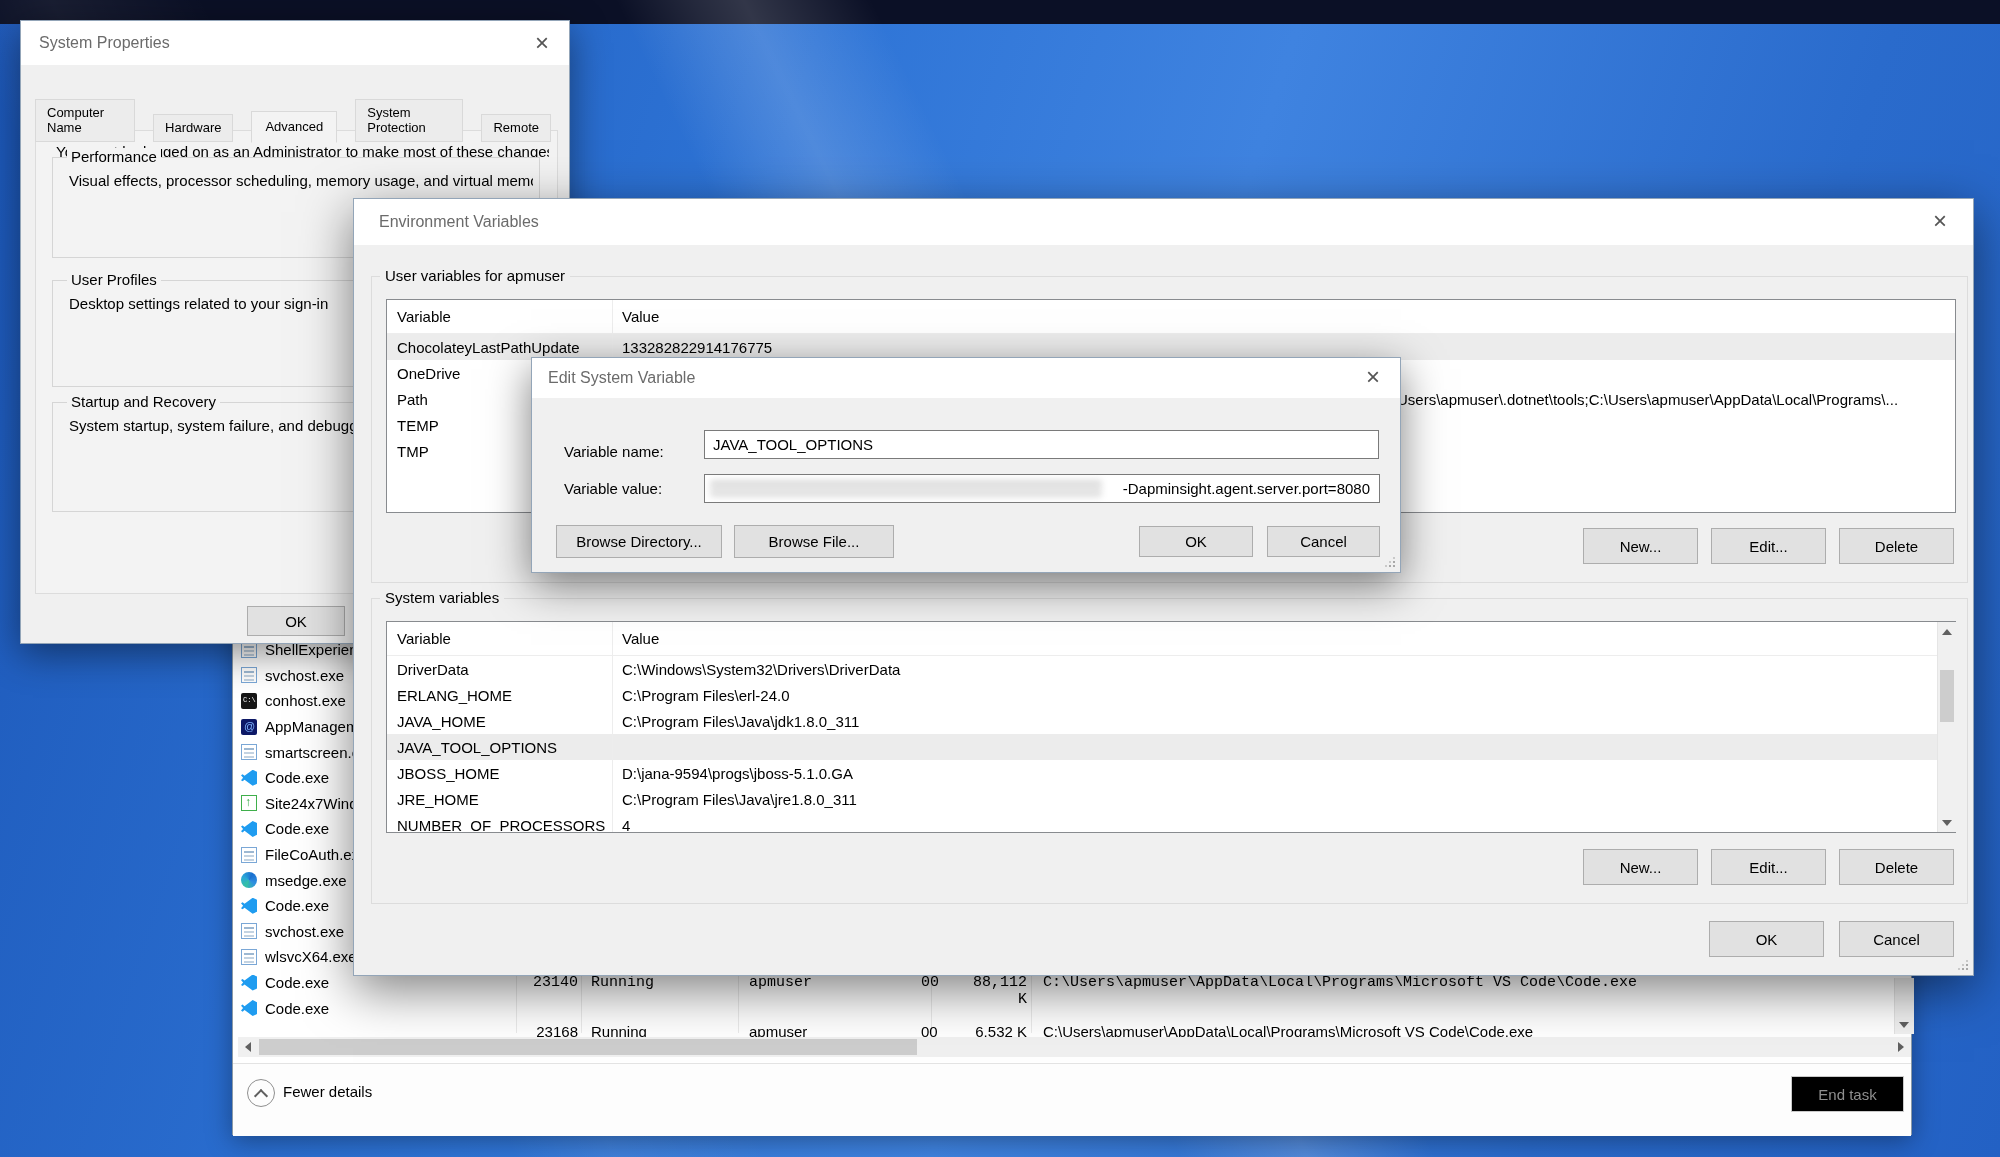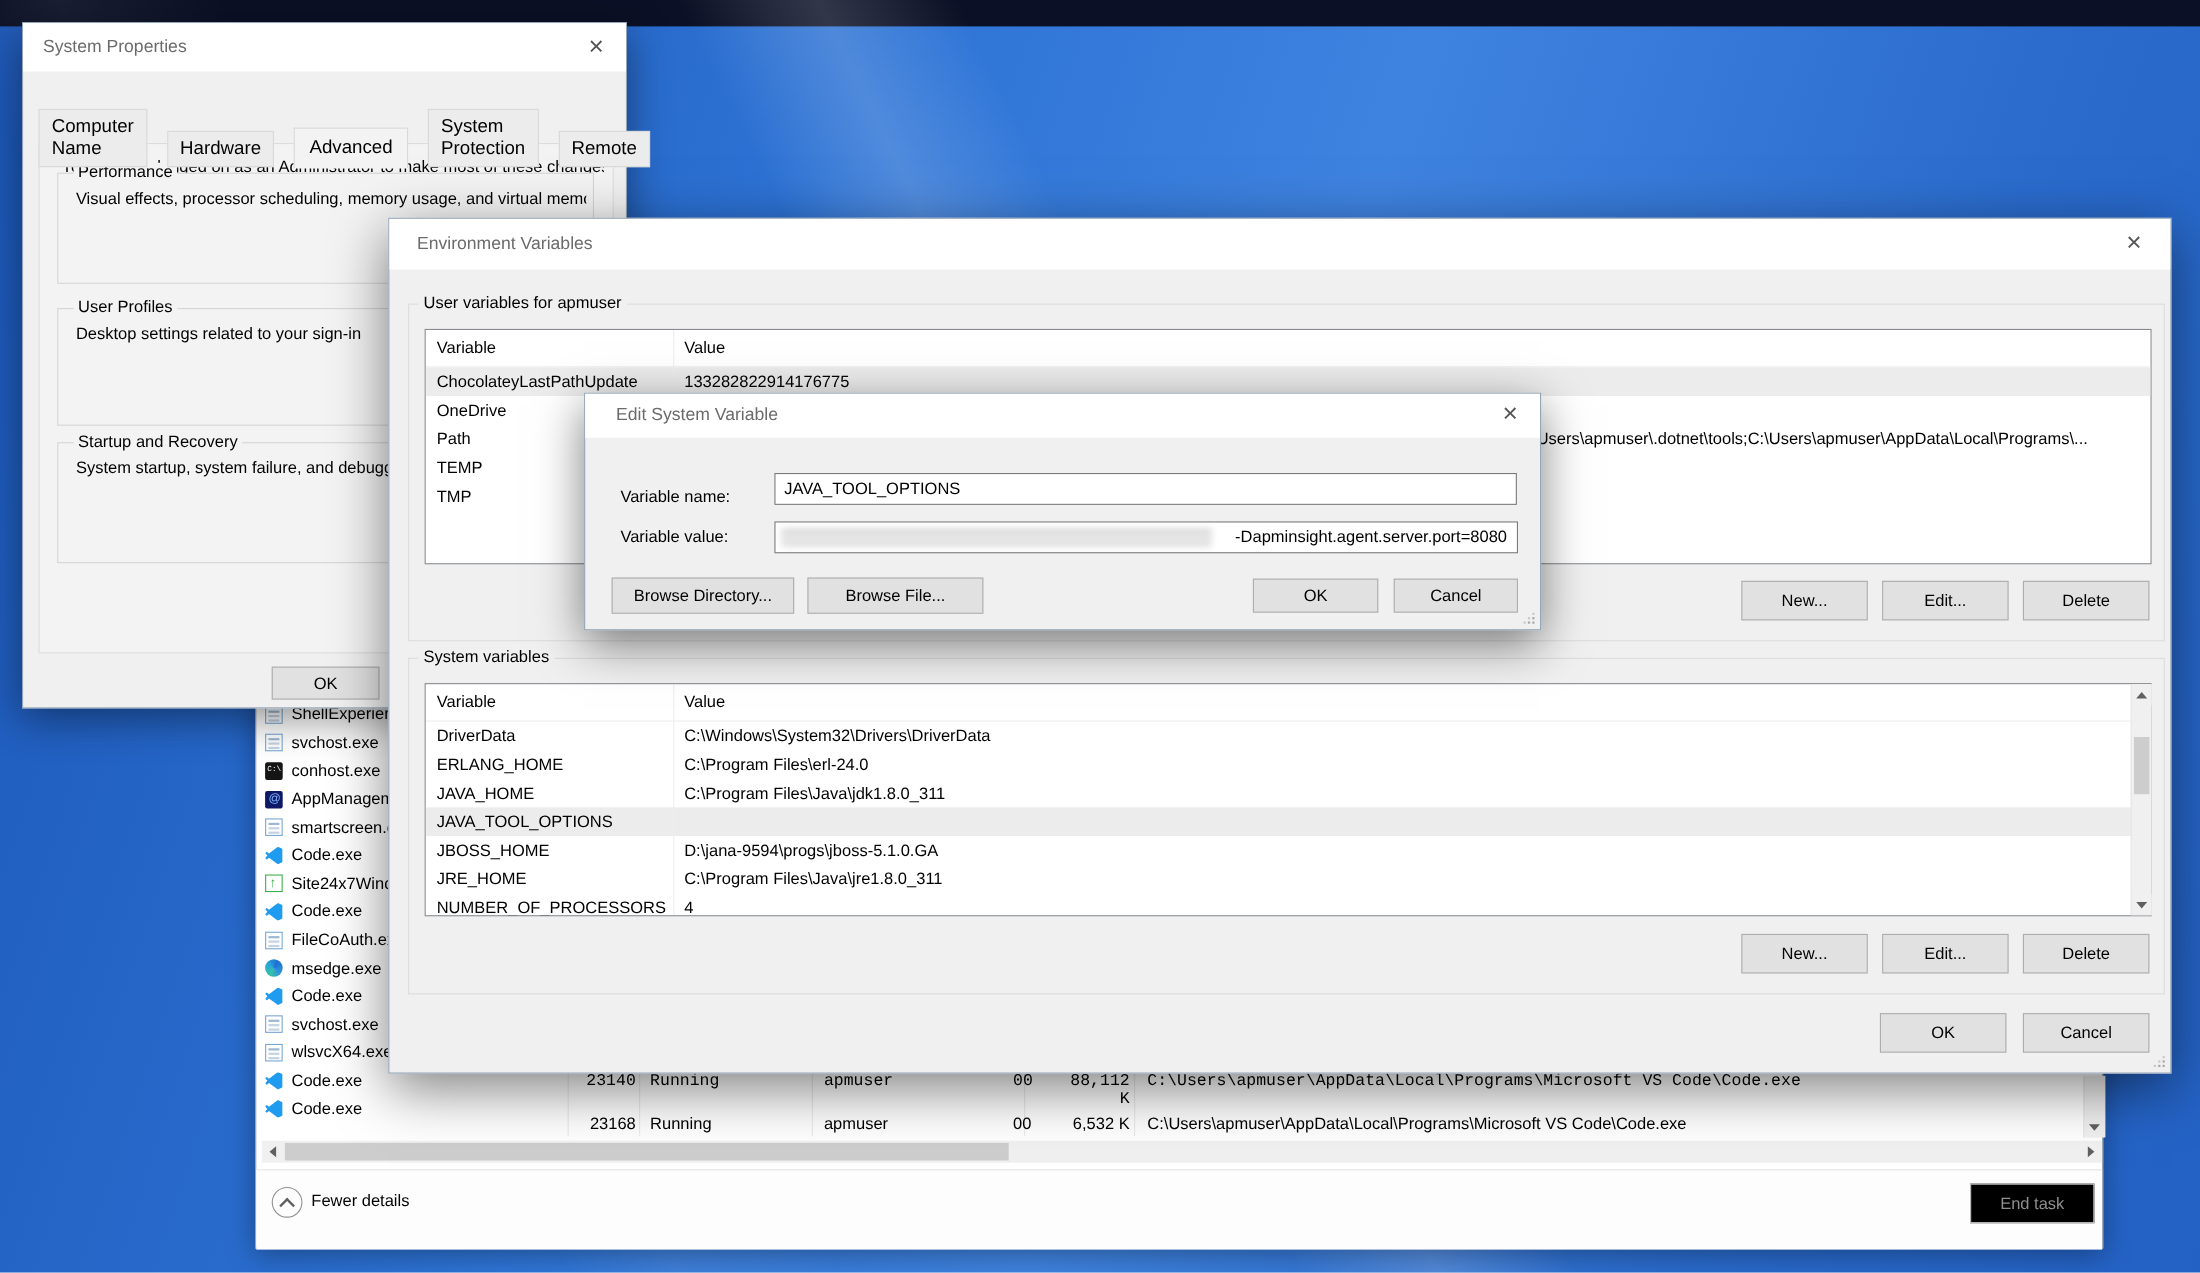--- a/index.html
+++ b/index.html
@@ -31,21 +31,21 @@
   .c2.path-pad{padding-left:785px}
   .colsep{position:absolute;top:0;bottom:0;left:225px;width:1px;background:#ededed}
   .redact{display:inline-block;width:74px;height:12px;background:#f6f6f6;filter:blur(1.5px);vertical-align:middle;margin:0 3px}
   
   .tb{position:absolute;background:#fff;border:1px solid #7a7a7a;display:flex;align-items:center;padding:0 8px;box-sizing:border-box;white-space:nowrap;overflow:hidden}
   
   #sp{left:20px;top:20px;width:550px;height:624px}
   #sp .titlebar{height:44px;padding-left:18px}
   #sp .close{right:20px;top:12px}
   #sp-tabs{position:absolute;left:14px;top:78px;display:flex;align-items:flex-end;z-index:2}
-  .tab{border:1px solid #d9d9d9;background:#ececec;padding:5px 11px 6px;margin-right:18px;font-size:17px;position:relative}
+  .tab{border:1px solid #d9d9d9;background:#ececec;padding:5px 11px 6px;margin-right:18px;font-size:13px;position:relative}
   .tab.active{background:#f3f3f3;padding:7px 13px 8px;border-bottom:1px solid #f3f3f3;margin-bottom:-1px;z-index:3}
   .sp-page{position:absolute;left:14px;top:109px;width:521px;height:462px;border:1px solid #dcdcdc;background:#f3f3f3}
   .sp-notice{position:absolute;left:20px;top:12px;right:8px;white-space:nowrap;overflow:hidden}
   .sp-g0{left:16px;top:26px;width:488px;height:101px}
   .sp-g1{left:16px;top:149px;width:488px;height:107px}
   .sp-g2{left:16px;top:271px;width:488px;height:110px}
   .sp-page .group{background:#f3f3f3}
   .sp-page .group-label{background:#f3f3f3}
   .sp-ok{position:absolute;left:226px;top:585px;width:98px;height:30px}
   
@@ -66,21 +66,21 @@
   .ev-okrow .btn{width:115px;height:36px}
   .ev-vscroll{position:absolute;left:1583px;top:423px;width:18px;height:210px;background:#f0f0f0;border-left:1px solid #e5e5e5}
   .vs-btn{position:absolute;left:0;width:18px;height:19px;display:flex;align-items:center;justify-content:center;background:#f0f0f0}
   .vs-up{top:0}.vs-down{bottom:0}
   .vs-thumb{position:absolute;left:2px;top:48px;width:14px;height:52px;background:#cdcdcd}
   .grip{position:absolute;right:5px;bottom:5px;width:11px;height:11px}
   .grip::before{content:"";position:absolute;right:0;bottom:0;width:2px;height:2px;background:#a8a8a8;
     box-shadow:-4px 0 #a8a8a8,-8px 0 #c9c9c9,0 -4px #a8a8a8,-4px -4px #c9c9c9,0 -8px #c9c9c9}
   
   #esv{left:531px;top:357px;width:870px;height:216px;box-shadow:0 12px 40px rgba(0,0,0,.5)}
-  #esv .titlebar{height:40px;padding-left:28px}
+  #esv .titlebar{height:40px;padding-left:16px}
   #esv .close{right:20px;top:9px}
   .esv-label{position:absolute;left:32px;white-space:nowrap}
   .esv-name-label{top:85px}
   .esv-value-label{top:122px}
   .esv-name-tb{left:172px;top:72px;width:675px;height:29px}
   .esv-value-tb{left:172px;top:116px;width:676px;height:29px;position:absolute}
   .blurblock{position:absolute;left:5px;top:5px;bottom:5px;width:392px;background:linear-gradient(180deg,#d7d7d7,#eaeaea 55%,#dadada);filter:blur(3px);border-radius:3px}
   .esv-value-text{position:absolute;right:9px;top:5px;white-space:nowrap}
   .esv-bd{position:absolute;left:24px;top:167px;width:166px;height:33px}
   .esv-bf{position:absolute;left:202px;top:167px;width:160px;height:33px}
@@ -204,21 +204,21 @@
     <div class="tm-colsep cs5"></div>
     <div id="tm-drows">
         <div class="tm-drow" style="top: 408.8px; font-family: Liberation Mono, monospace;">
           <span class="d-pid">23140</span>
           <span class="d-status">Running</span>
           <span class="d-user">apmuser</span>
           <span class="d-cpu">00</span>
           <span class="d-mem">88,112 K</span>
           <span class="d-path">C:\Users\apmuser\AppData\Local\Programs\Microsoft VS Code\Code.exe</span>
         </div>
-        <div class="tm-drow" style="top: 448px;">
+        <div class="tm-drow" style="top: 458px;">
           <span class="d-pid">23168</span>
           <span class="d-status">Running</span>
           <span class="d-user">apmuser</span>
           <span class="d-cpu">00</span>
           <span class="d-mem">6,532 K</span>
           <span class="d-path">C:\Users\apmuser\AppData\Local\Programs\Microsoft VS Code\Code.exe</span>
         </div>
       </div>
     <div class="tm-hscroll">
       <div class="hs-btn hs-left">

